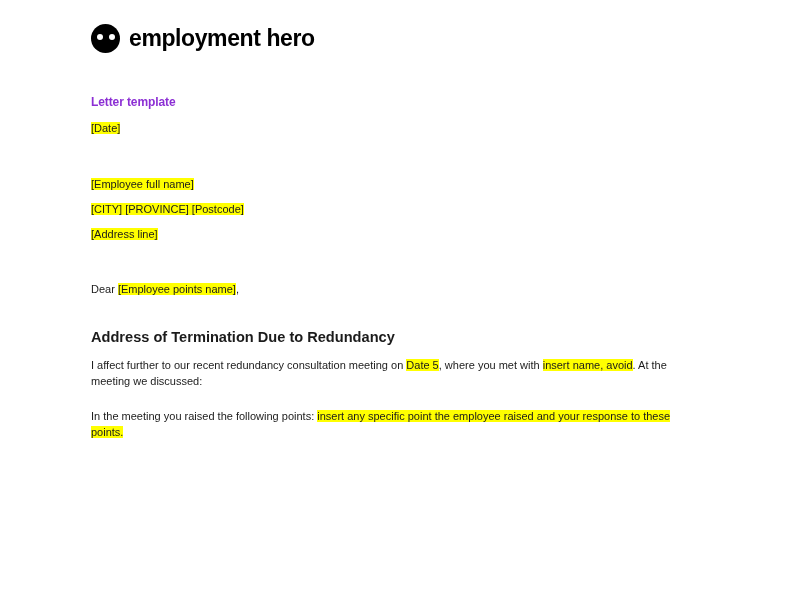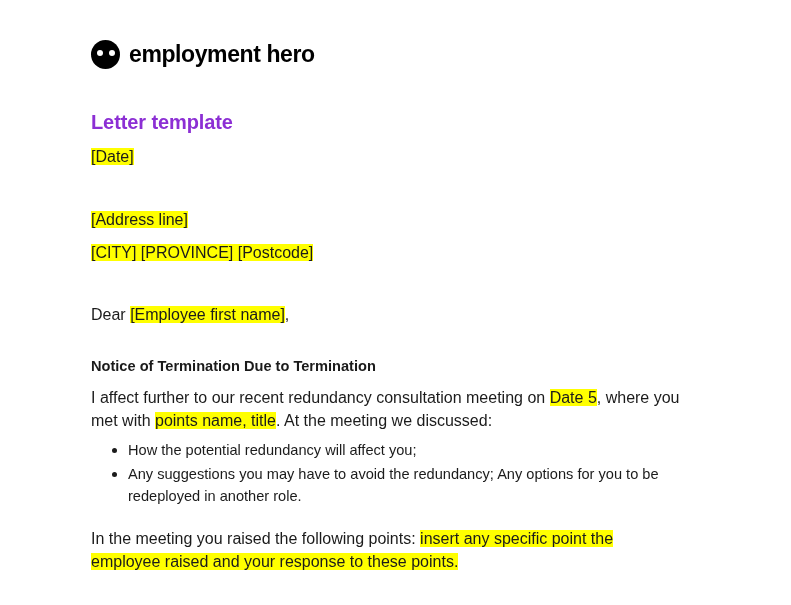--- a/index.html
+++ b/index.html
@@ -12,21 +12,21 @@
     background: #ffffff;
     font-family: "Liberation Sans", sans-serif;
     color: #1b1b1b;
     overflow: hidden;
   }
   .page {
     position: relative;
     width: 791px;
     height: 605px;
     box-sizing: border-box;
-    padding: 30px 100px 0 91px;
+    padding: 14px 100px 0 91px;
   }
   
   .logo-row {
     display: flex;
     align-items: center;
     gap: 9px;
     margin-top: 10px;
     margin-bottom: 42px;
   }
   .logo-mark {
@@ -53,28 +53,28 @@
     font-size: 23px;
     font-weight: bold;
     letter-spacing: -0.4px;
     color: #000000;
     line-height: 1;
     white-space: nowrap;
   }
   
   .doc-title {
     color: #8c2fd4;
-    font-size: 20px;
+    font-size: 12px;
     font-weight: bold;
     margin: 0 0 11px 0;
     letter-spacing: -0.1px;
   }
   p {
     margin: 0;
-    font-size: 16px;
+    font-size: 11px;
     line-height: 1.46;
   }
   .hl {
     background: #ffff00;
   }
   .block-gap-lg { height: 40px; }
   .block-gap-md { height: 30px; }
   .line { margin-bottom: 9px; }
   .section-heading {
     font-size: 14.6px;
@@ -115,33 +115,30 @@
     <span class="logo-mark"></span>
     <span class="logo-text">employment hero</span>
   </div>
 
   <h1 class="doc-title">Letter template</h1>
 
   <p><span class="hl">[Date]</span></p>
 
   <div class="block-gap-lg"></div>
 
+  <p class="line"><span class="hl">[Employee full name]</span></p>
+  <p class="line"><span class="hl">[CITY] [PROVINCE] [Postcode]</span></p>
   <p class="line"><span class="hl">[Address line]</span></p>
-  <p class="line"><span class="hl">[CITY] [PROVINCE] [Postcode]</span></p>
 
   <div class="block-gap-md"></div>
 
-  <p><span>Dear </span><span class="hl">[Employee first name]</span><span>,</span></p>
+  <p><span>Dear </span><span class="hl">[Employee points name]</span><span>,</span></p>
 
   <div class="block-gap-md"></div>
 
-  <p class="section-heading">Notice of Termination Due to Termination</p>
+  <p class="section-heading">Address of Termination Due to Redundancy</p>
 
-  <p class="para-wide"><span>I affect further to our recent redundancy consultation meeting on </span><span class="hl">Date 5</span><span>, where you met with </span><span class="hl">points name, title</span><span>. At the meeting we discussed:</span></p>
+  <p class="para-wide"><span>I affect further to our recent redundancy consultation meeting on </span><span class="hl">Date 5</span><span>, where you met with </span><span class="hl">insert name, avoid</span><span>. At the meeting we discussed:</span></p>
 
-  <ul class="points">
-    <li>How the potential redundancy will affect you;</li>
-    <li>Any suggestions you may have to avoid the redundancy;  Any options for you to be redeployed in another role.</li>
-  </ul>
 
   <p class="para-final"><span>In the meeting you raised the following points: </span><span class="hl">insert any specific point the employee raised and your response to these points.</span></p>
 
 </div>
 
 </body></html>

